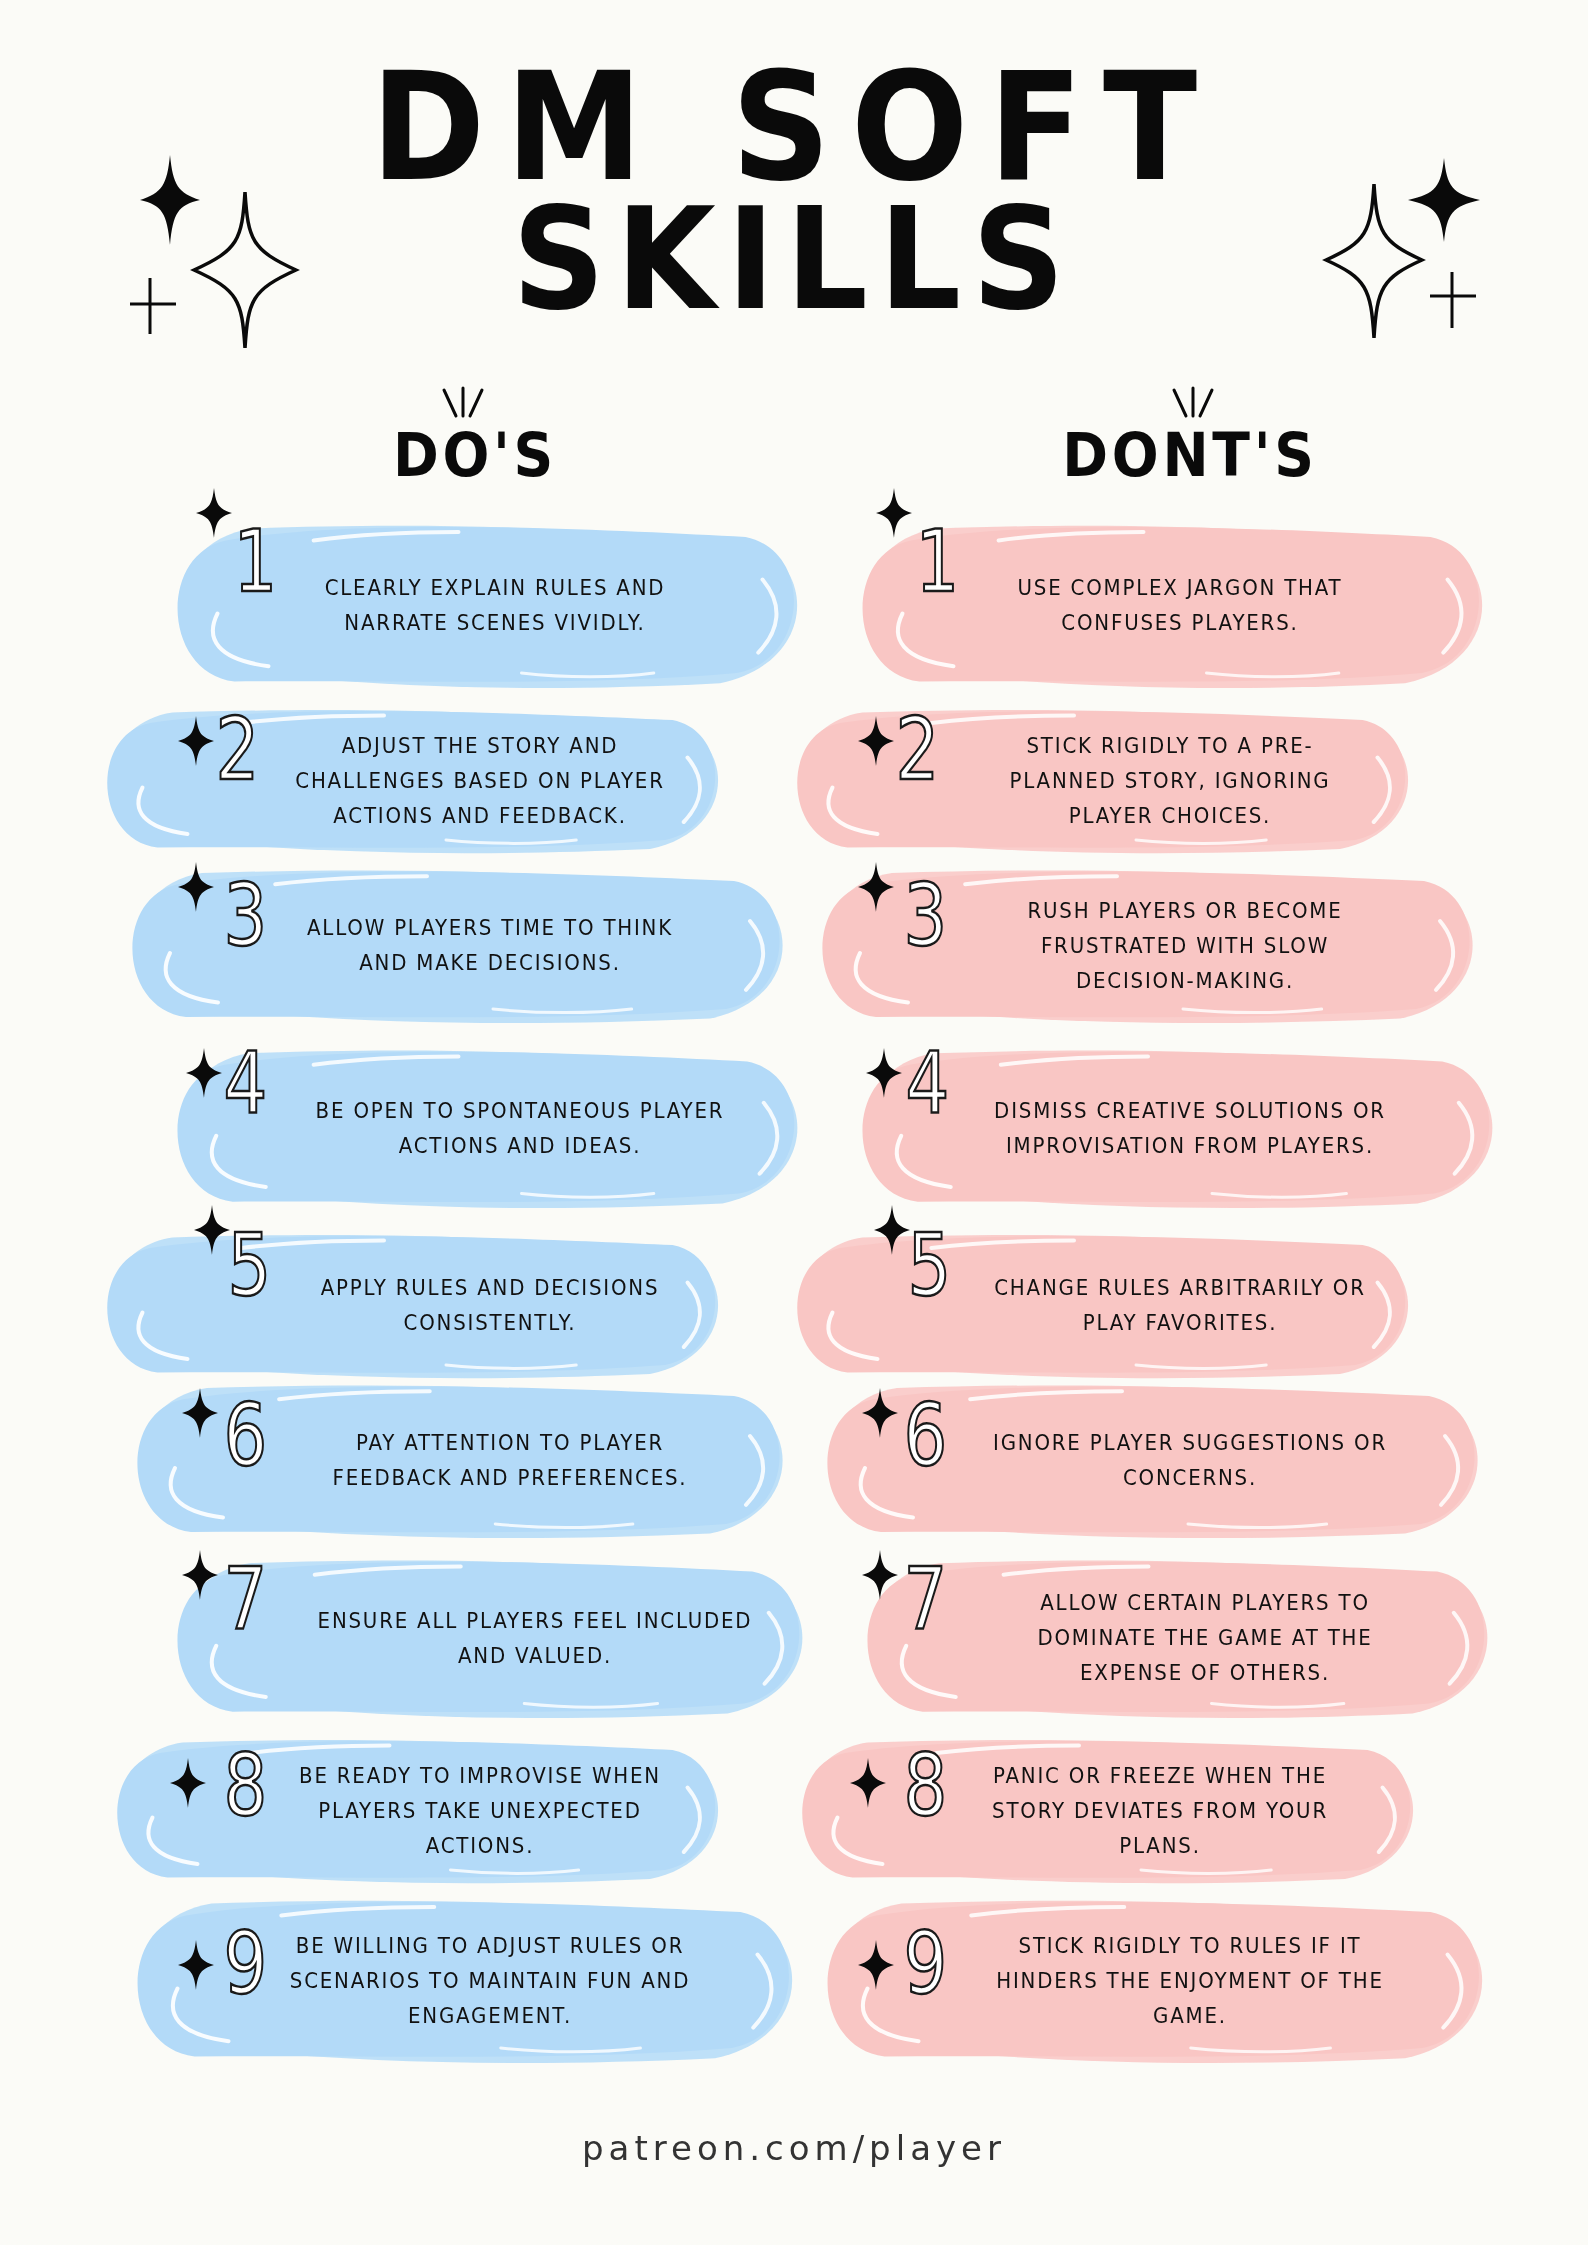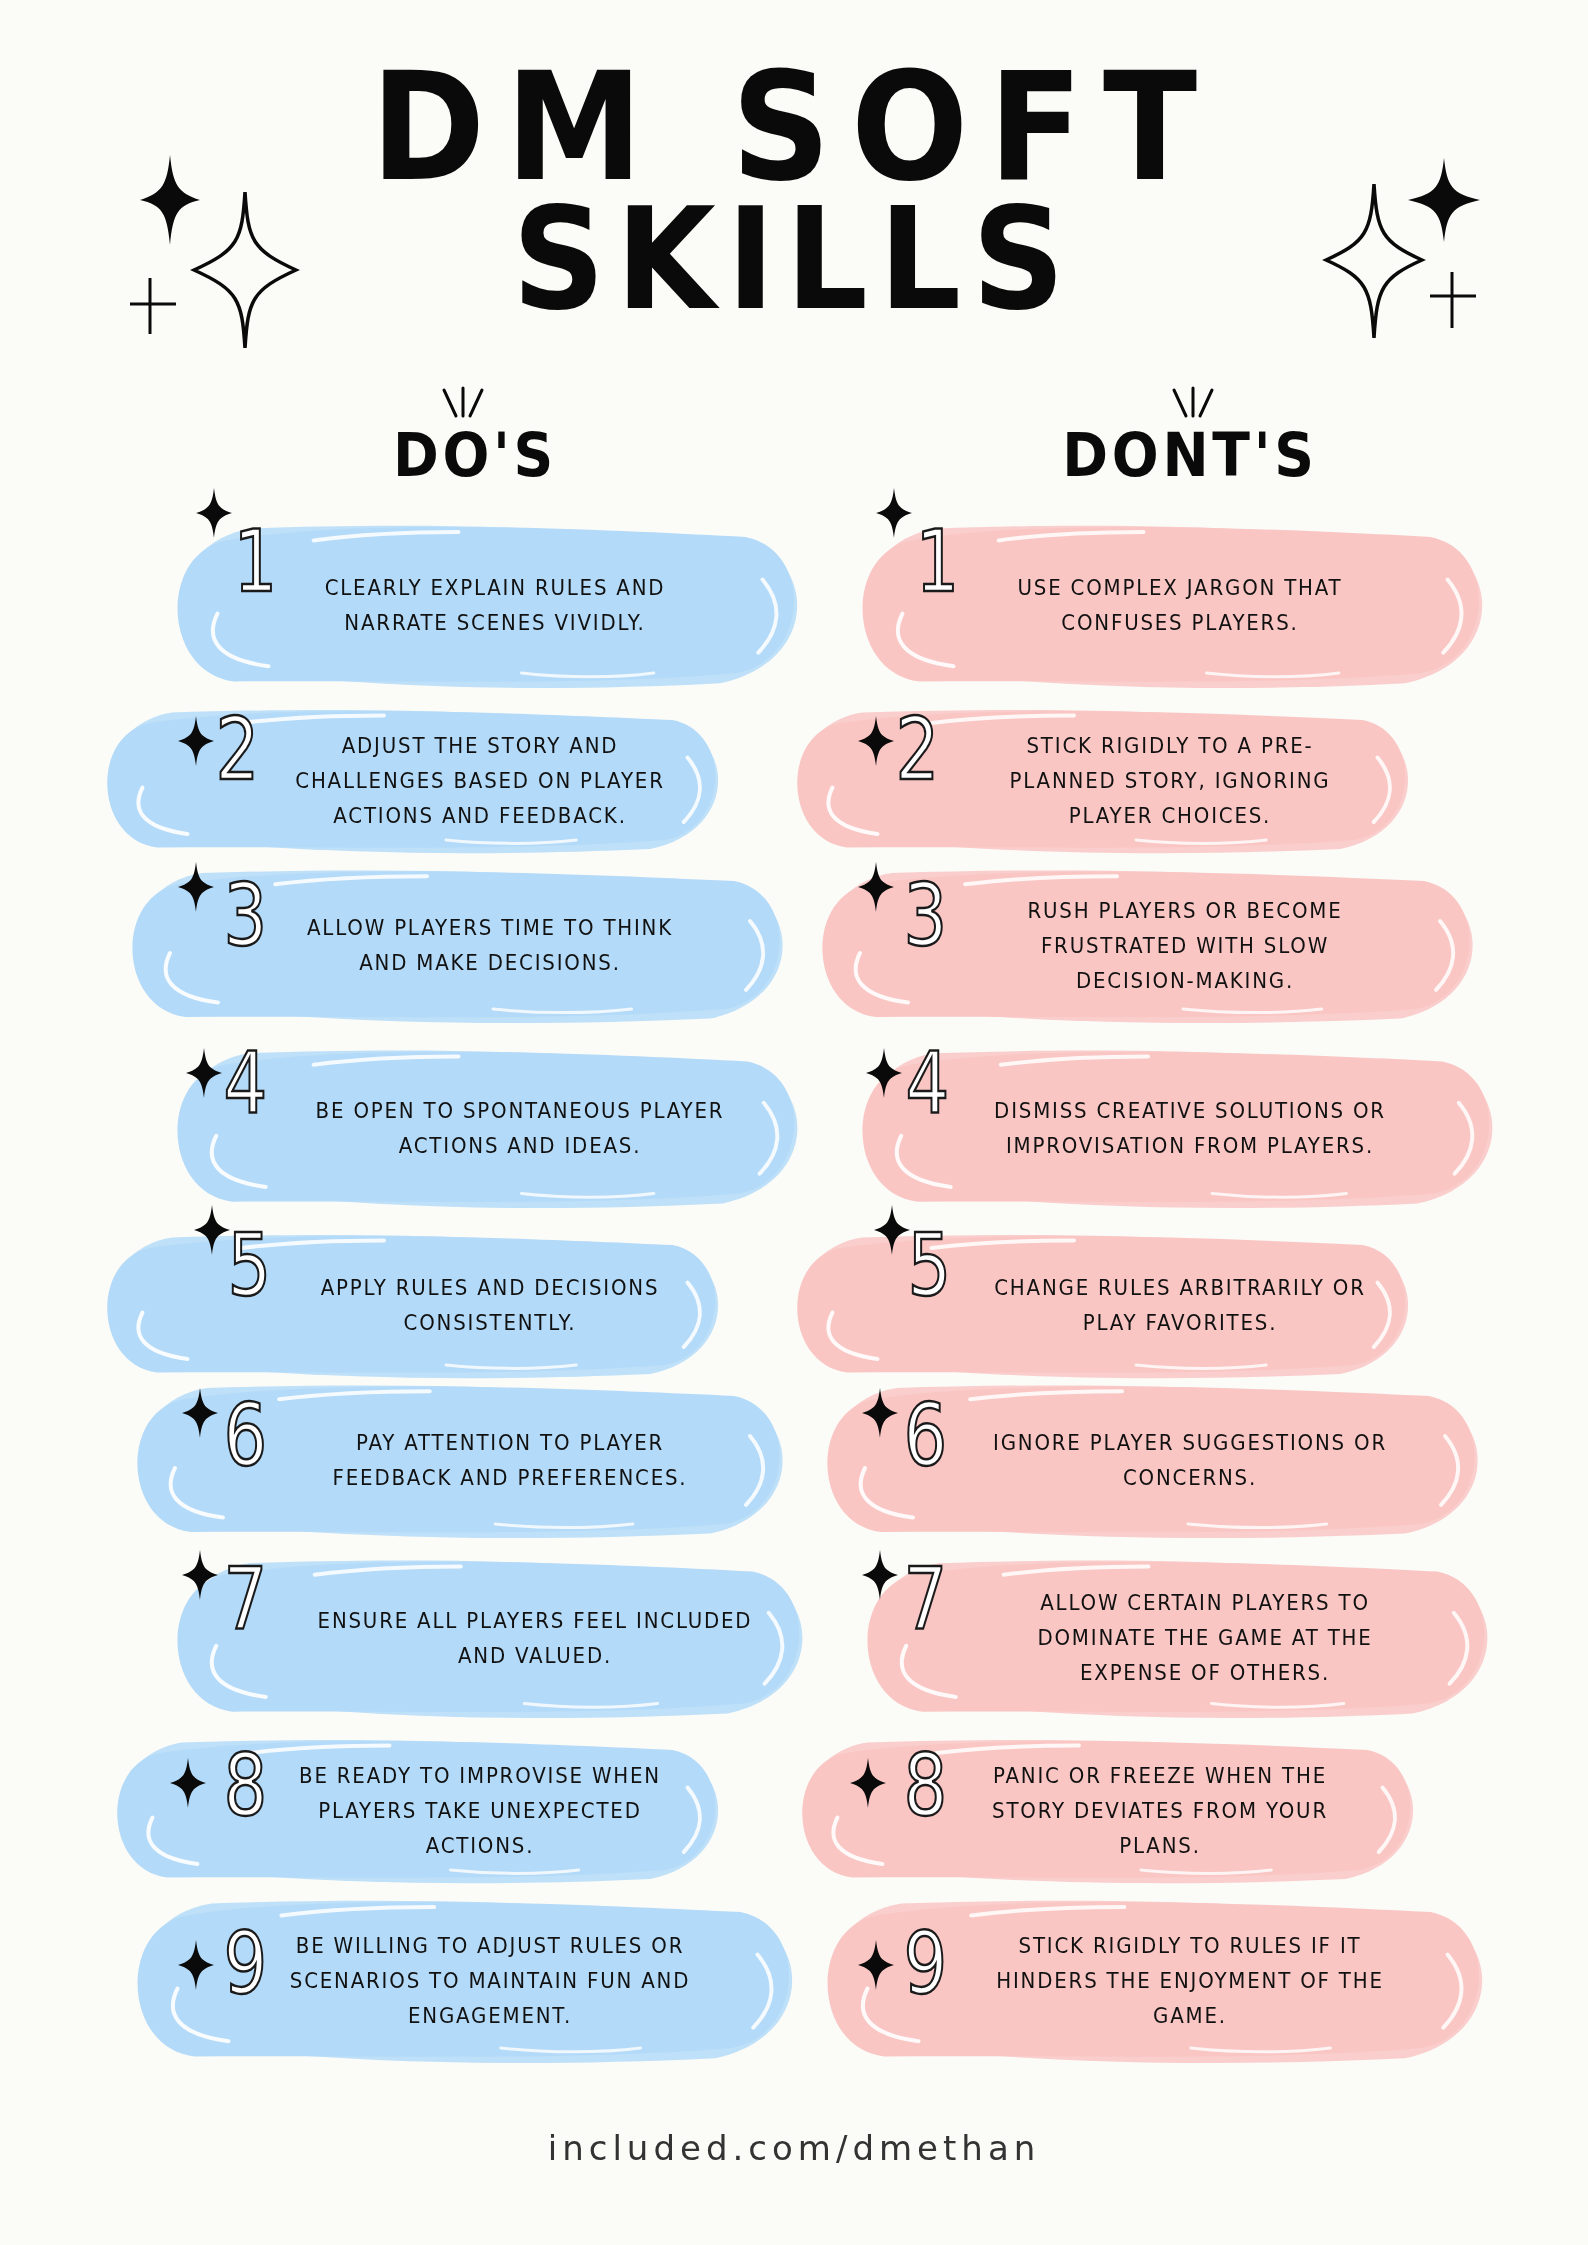--- a/index.html
+++ b/index.html
@@ -586,13 +586,13 @@
   </svg>
       </div>
     </div>
     <div class="star" style="left: 858px; top: 1940px;"><svg width="36" height="50" viewBox="0 0 36 50">
         <path d="M18 0 C20 17 23 21 36 25 C23 29 20 33 18 50 C16 33 13 29 0 25 C13 21 16 17 18 0 Z" fill="#0a0a0a"></path>
       </svg></div>
     <div class="num" style="left: 898px; top: 1920px;">9</div>
     <div class="item-text" style="left: 960px; top: 1905px; width: 460px; height: 150px;">Stick rigidly to rules if it hinders the enjoyment of the game.</div>
   </div>
 
-<div class="footer">included.com/dmethan</div>
+<div class="footer">patreon.com/player</div>
 
 </body></html>

